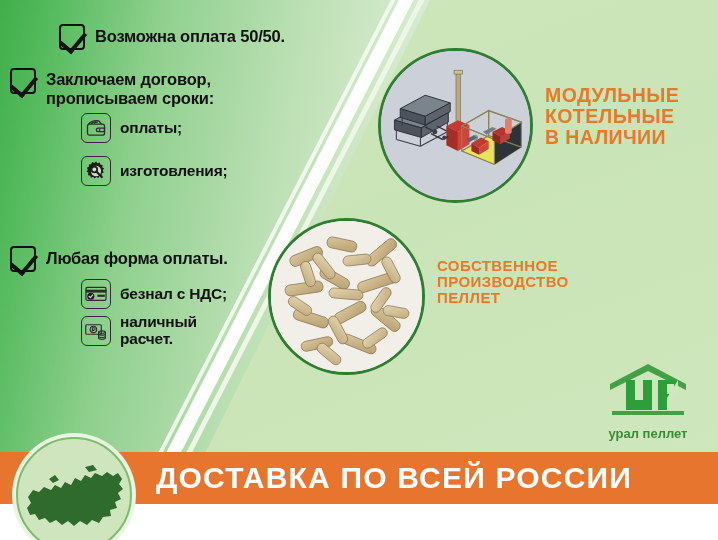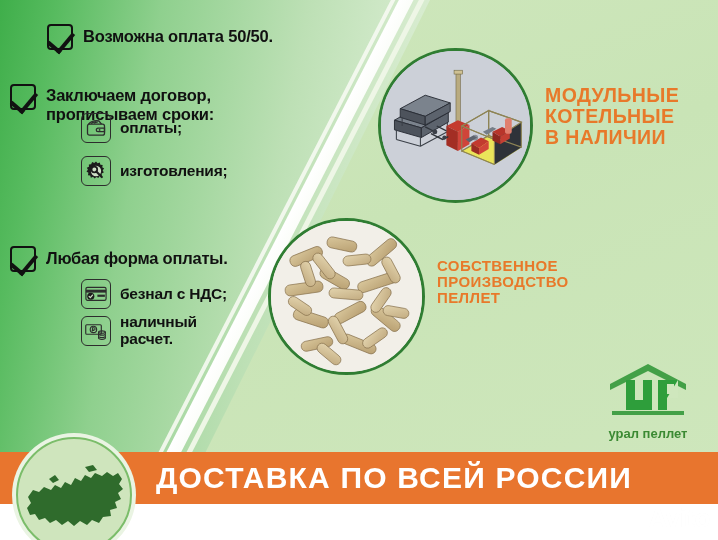--- a/index.html
+++ b/index.html
@@ -218,26 +218,26 @@
 <div id="poster">
 
   <div class="bg-left"></div>
   <div class="bg-right"></div>
   <div class="stripe stripe-c"></div>
   <div class="stripe stripe-a"></div>
   <div class="stripe stripe-b"></div>
 
   <div class="left-col">
 
-    <div class="row" style="left:6px; top:24px;padding-left:41px;">
+    <div class="row" style="left:18px; top:24px;padding-left:41px;">
       <div class="checkbox"></div>
       <div class="maintext" style="margin-left:10px; margin-top:3px;">Возможна оплата 50/50.</div>
     </div>
 
-    <div class="row" style="left:10px; top:84px;">
+    <div class="row" style="left:10px; top:68px;">
       <div class="checkbox"></div>
       <div class="maintext" style="margin-left:10px; margin-top:2px;">Заключаем договор,
 прописываем сроки:</div>
     </div>
 
     <div class="subrow" style="left:50px; top:113px;">
       <div class="iconbox">
         <svg width="20" height="18" viewBox="0 0 20 18" fill="none" stroke="#2d2d2d" stroke-width="1.3">
           <path d="M2.5 5.2 C5 2.5 9 1.2 13 2.0 L15.5 5.2" fill="none"></path>
           <path d="M5 4.6 C6.5 3.2 8.5 2.6 10.3 2.9" fill="none"></path>

